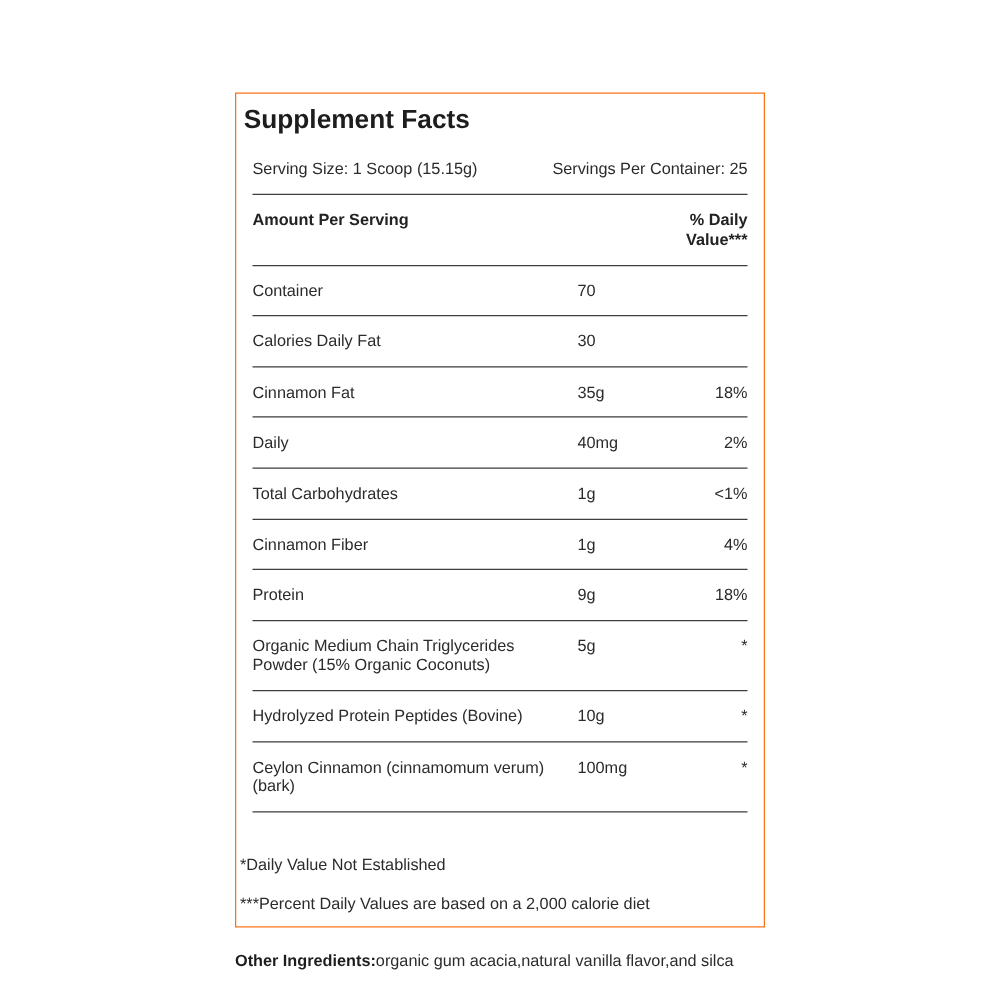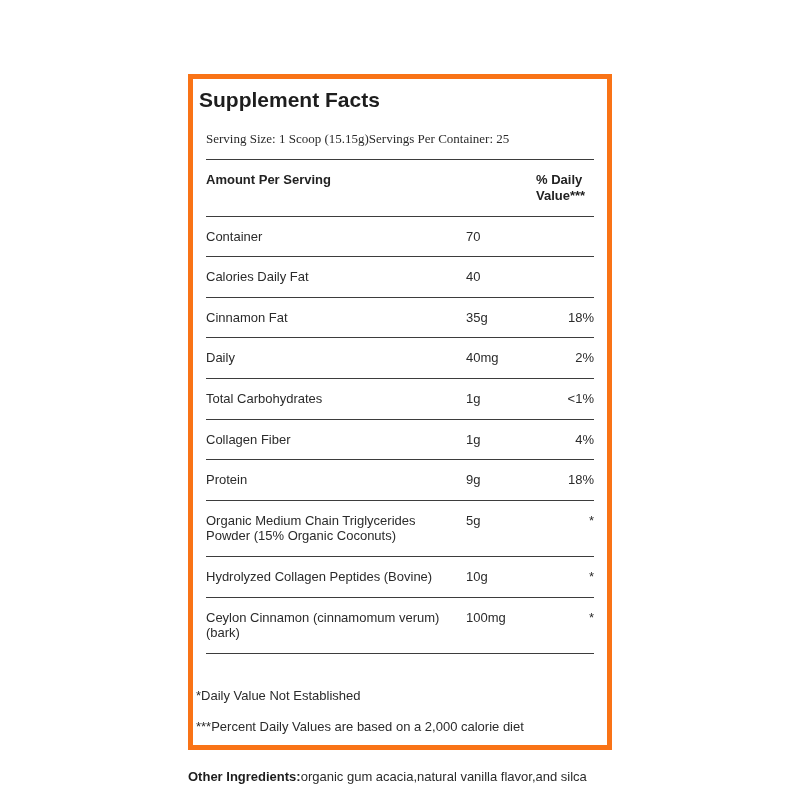--- a/index.html
+++ b/index.html
@@ -10,54 +10,54 @@
   body {
     width: 800px;
     height: 800px;
     font-family: "Liberation Sans", sans-serif;
     color: #2b2b2b;
     -webkit-font-smoothing: antialiased;
   }
   .sf-box {
     width: 424px;
     margin: 74px auto 0;
-    border: 5px solid #f97316;
+    border: 1px solid #f97316;
     box-sizing: border-box;
     background: #ffffff;
   }
   .sf-title {
     font-size: 21px;
     font-weight: 700;
     color: #1d1d1d;
     padding: 9px 13px 0 6px;
     line-height: 1.15;
   }
   .sf-serving {
     display: flex;
+    justify-content: space-between;
     font-size: 13px;
     padding: 19px 13px 13px 13px;
     line-height: 1.18;
-    font-family: Liberation Serif, serif;
   }
   .rule {
     border-top: 1px solid #3d3d3d;
     margin: 0 13px;
     height: 0;
   }
   .sf-header {
     display: grid;
     grid-template-columns: 1fr 58px;
     font-size: 13px;
     font-weight: 700;
     color: #222222;
     padding: 12px 13px;
     line-height: 1.2;
   }
   .sf-header .dv-head {
-    text-align: left;
+    text-align: right;
   }
   .sf-row {
     display: grid;
     grid-template-columns: 260px 1fr auto;
     font-size: 13px;
     padding: 12px 13px;
     line-height: 1.2;
   }
   .sf-row .cell-name {
     padding-right: 8px;
@@ -107,21 +107,21 @@
 
   <div class="sf-row">
     <div class="cell-name">Container</div>
     <div class="cell-amount">70</div>
     <div class="cell-dv"></div>
   </div>
   <div class="rule"></div>
 
   <div class="sf-row">
     <div class="cell-name">Calories Daily Fat</div>
-    <div class="cell-amount">40</div>
+    <div class="cell-amount">30</div>
     <div class="cell-dv"></div>
   </div>
   <div class="rule"></div>
 
   <div class="sf-row">
     <div class="cell-name">Cinnamon Fat</div>
     <div class="cell-amount">35g</div>
     <div class="cell-dv">18%</div>
   </div>
   <div class="rule"></div>
@@ -134,42 +134,42 @@
   <div class="rule"></div>
 
   <div class="sf-row">
     <div class="cell-name">Total Carbohydrates</div>
     <div class="cell-amount">1g</div>
     <div class="cell-dv">&lt;1%</div>
   </div>
   <div class="rule"></div>
 
   <div class="sf-row">
-    <div class="cell-name">Collagen Fiber</div>
+    <div class="cell-name">Cinnamon Fiber</div>
     <div class="cell-amount">1g</div>
     <div class="cell-dv">4%</div>
   </div>
   <div class="rule"></div>
 
   <div class="sf-row">
     <div class="cell-name">Protein</div>
     <div class="cell-amount">9g</div>
     <div class="cell-dv">18%</div>
   </div>
   <div class="rule"></div>
 
   <div class="sf-row">
     <div class="cell-name">Organic Medium Chain Triglycerides Powder (15% Organic Coconuts)</div>
     <div class="cell-amount">5g</div>
     <div class="cell-dv">*</div>
   </div>
   <div class="rule"></div>
 
   <div class="sf-row">
-    <div class="cell-name">Hydrolyzed Collagen Peptides (Bovine)</div>
+    <div class="cell-name">Hydrolyzed Protein Peptides (Bovine)</div>
     <div class="cell-amount">10g</div>
     <div class="cell-dv">*</div>
   </div>
   <div class="rule"></div>
 
   <div class="sf-row">
     <div class="cell-name">Ceylon Cinnamon (cinnamomum verum) (bark)</div>
     <div class="cell-amount">100mg</div>
     <div class="cell-dv">*</div>
   </div>

